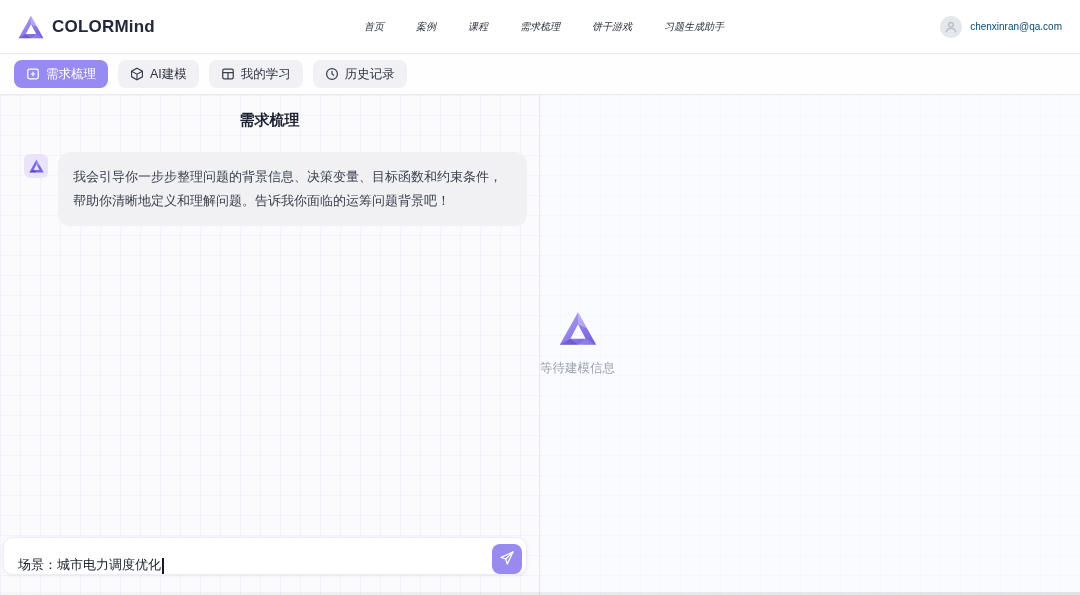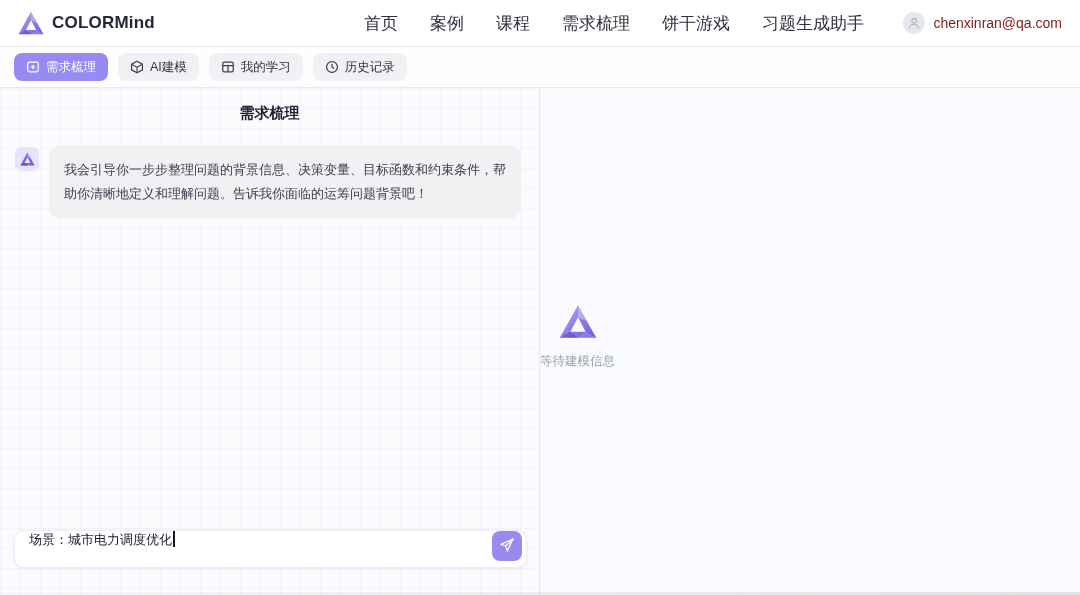--- a/index.html
+++ b/index.html
@@ -4,44 +4,44 @@
 <style>
   * { margin:0; padding:0; box-sizing:border-box; }
   html,body { width:1080px; height:595px; overflow:hidden; }
   body {
     font-family:"Liberation Sans","DejaVu Sans",sans-serif;
     background:#fbfbfe; color:#2c313c; position:relative;
   }
 
   
   .header {
-    height:47px; background:#ffffff; border-bottom:1px solid #ebebf0;
+    height:54px; background:#ffffff; border-bottom:1px solid #ebebf0;
     display:flex; align-items:center; padding:0 18px; position:relative; z-index:5;
   }
   .brand { display:flex; align-items:center; gap:8px; width:240px; }
   .brand .logo-svg { width:26px; height:24px; display:block; }
   .brand-text { font-size:17px; font-weight:700; color:#232839; letter-spacing:.2px; }
 
   .main-nav { display:flex; align-items:stretch; height:47px; gap:0; margin-left:90px; }
   .nav-item {
-    display:flex; align-items:center; padding:0 16px; font-size:17px; color:#2c313c;
-    cursor:pointer; position:relative; white-space:nowrap;
+    display:flex; align-items:center; padding:0 16px; font-size:10px; color:#2c313c;
+    cursor:pointer; position:relative; white-space:nowrap;font-style:italic;
   }
   .nav-item.active { color:#8b7cf6; }
   .nav-item.active::after {
     content:""; position:absolute; left:14px; right:14px; bottom:0; height:3px;
     background:#8b7cf6; border-radius:2px;
   }
 
   .user { margin-left:auto; display:flex; align-items:center; gap:8px; cursor:pointer; }
   .user .avatar {
     width:22px; height:22px; border-radius:50%; background:#e4e7ec;
     display:flex; align-items:center; justify-content:center; overflow:hidden;
   }
-  .user .email { font-size:14px; color:#7f1d1d; }
+  .user .email { font-size:10px; color:#0c4a6e; }
 
   
   .toolbar {
     height:41px; background:#fefeff; border-bottom:1px solid #e9e9ef;
     display:flex; align-items:center; gap:10px; padding:0 14px; position:relative; z-index:4;
   }
   .tool-btn {
     height:28px; display:inline-flex; align-items:center; gap:6px; padding:0 12px;
     border:none; border-radius:8px; font-size:12.5px; cursor:pointer;
     background:#f1f1f5; color:#2f3440; font-family:inherit;
@@ -70,38 +70,38 @@
       linear-gradient(90deg, rgba(167,139,250,0.04) 1px, transparent 1px);
     background-size:20px 20px;
     display:flex; align-items:center; 
   }
 
   .panel-title {
     text-align:center; font-size:15px; font-weight:700; color:#1d2230;
     padding-top:16px;
   }
 
-  .messages { padding:22px 12px 0 15px; }
+  .messages { padding:22px 12px 0 24px; }
   .msg-row { display:flex; align-items:flex-start; gap:10px; }
   .msg-avatar {
     width:24px; height:24px; border-radius:6px; background:#e9e4fb; flex:0 0 auto;
     display:flex; align-items:center; justify-content:center; margin-top:2px;
   }
   .msg-avatar svg { width:15px; height:14px; display:block; }
   .msg-bubble {
     background:#f1f1f4; border-radius:12px; padding:13px 15px;
     font-size:13px; line-height:1.85; color:#3a404d; max-width:472px;
   }
 
   
   .input-bar {
-    position:absolute; left:14px; right:12px; bottom:27px; height:38px;
+    position:absolute; left:3px; right:12px; bottom:27px; height:38px;
     background:#ffffff; border:1px solid #ededf3; border-radius:10px;
     box-shadow:0 1px 4px rgba(30,30,60,.06);
-    display:flex; align-items:flex-start; padding:0 4px 0 14px; cursor:text;
+    display:flex; align-items:flex-end; padding:0 4px 0 14px; cursor:text;
   }
   .input-text { font-size:13px; color:#1a1e28; white-space:nowrap; overflow:hidden; }
   .caret {
     display:inline-block; width:1.5px; height:16px; background:#16181d;
     vertical-align:-3px; margin-left:1px;
   }
   .send-btn {
     margin-left:auto; width:30px; height:30px; border:none; border-radius:8px;
     background:#998af0; display:flex; align-items:center; justify-content:center; cursor:pointer;
   }

